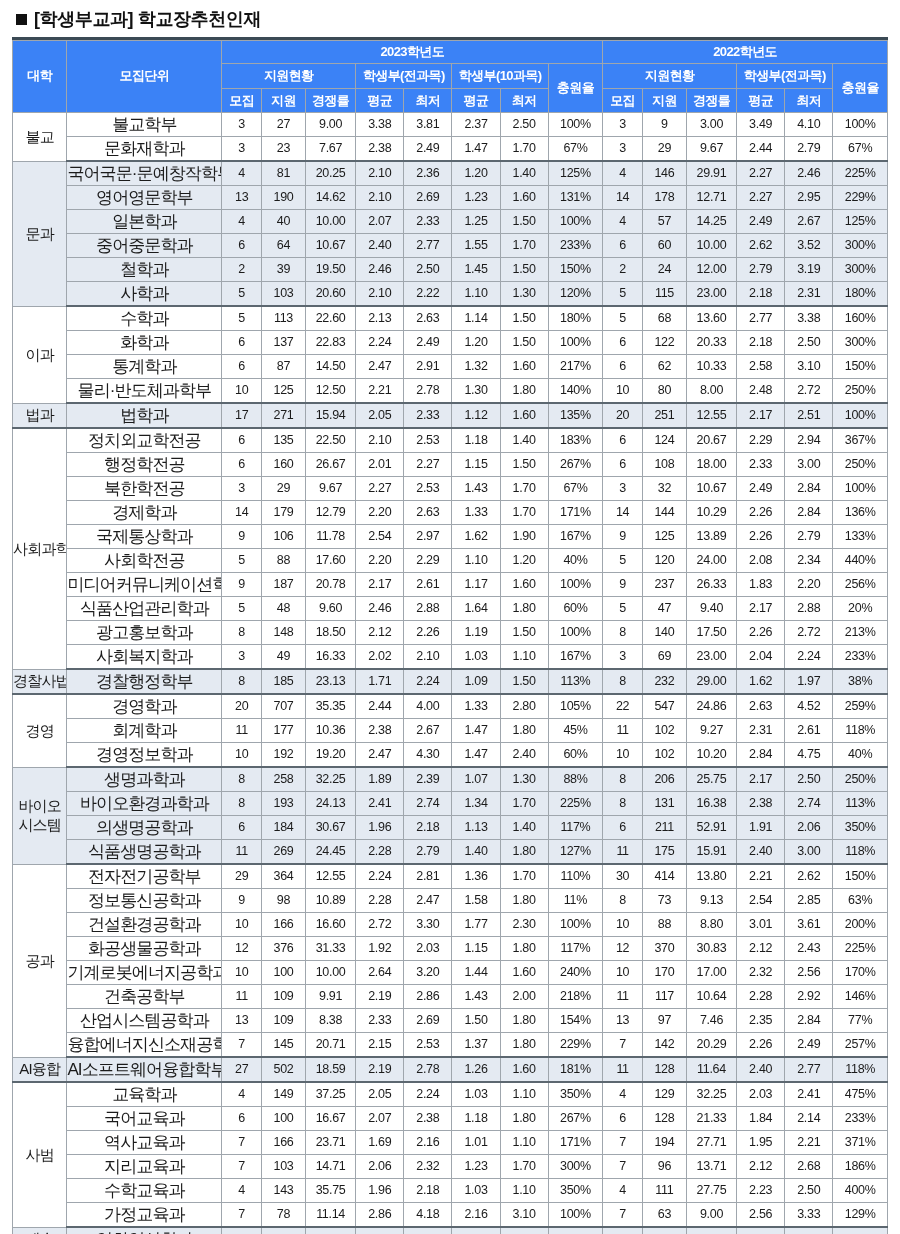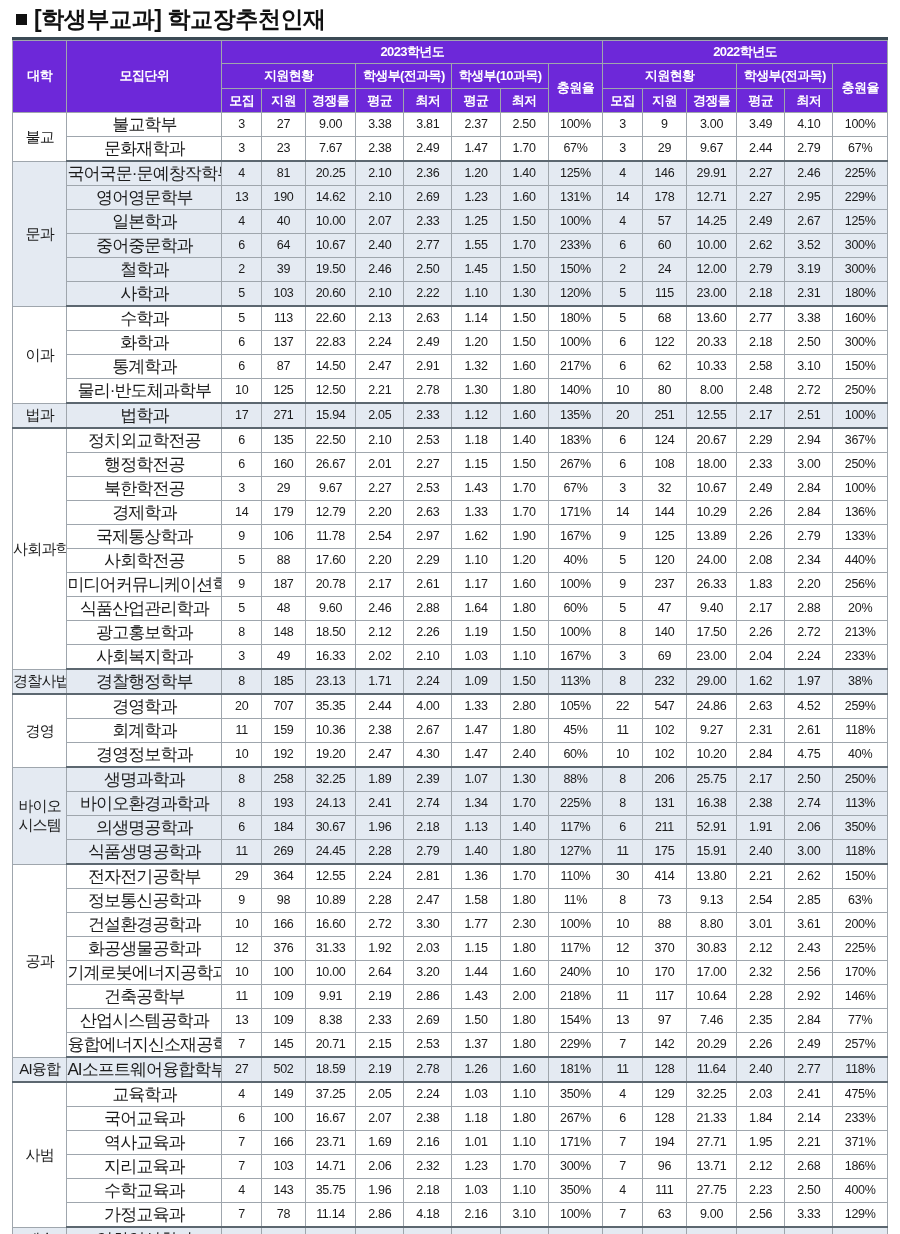--- a/index.html
+++ b/index.html
@@ -24,21 +24,21 @@
     margin:2px 0 7px 4px;
     height:22px;
   }
   .title-marker{
     width:11px;height:11px;
     background:#111111;
     display:inline-block;
     flex:0 0 auto;
   }
   .title-text{
-    font-size:23px;
+    font-size:18px;
     font-weight:bold;
     letter-spacing:-0.4px;
     color:#111111;
     white-space:nowrap;
   }
   
   table.grid{
     border-collapse:collapse;
     width:876px;
     table-layout:fixed;
@@ -48,21 +48,21 @@
     border:1px solid #9fa6ad;
     padding:0;
     text-align:center;
     vertical-align:middle;
     line-height:1.05;
     overflow:hidden;
     white-space:nowrap;
   }
   
   thead th{
-    background:#6d28d9;
+    background:#3b82f6;
     color:#ffffff;
     font-weight:bold;
     font-size:13px;
     border-color:#ffffff;
     letter-spacing:-0.6px;
     height:21px;
   }
   thead tr.hrow1 th{height:22px;}
   thead tr.hrow2 th{height:24px;}
   thead tr.hrow3 th{height:23px;}
@@ -601,21 +601,21 @@
           <td class="yearsep">22</td>
           <td>547</td>
           <td>24.86</td>
           <td>2.63</td>
           <td>4.52</td>
           <td>259%</td>
         </tr>
         <tr class="plain">
           <td class="coll">회계학과</td>
           <td>11</td>
-          <td>159</td>
+          <td>177</td>
           <td>10.36</td>
           <td>2.38</td>
           <td>2.67</td>
           <td>1.47</td>
           <td>1.80</td>
           <td>45%</td>
           <td class="yearsep">11</td>
           <td>102</td>
           <td>9.27</td>
           <td>2.31</td>

